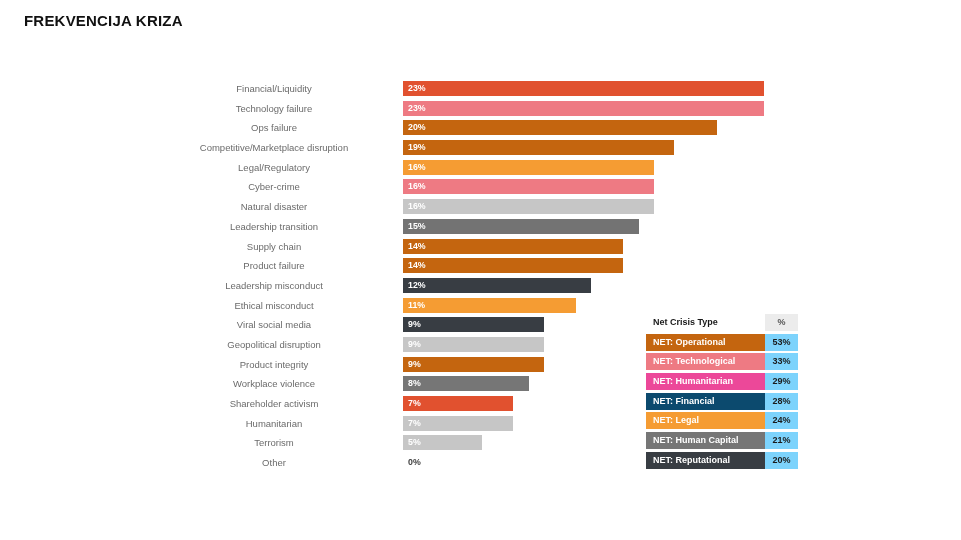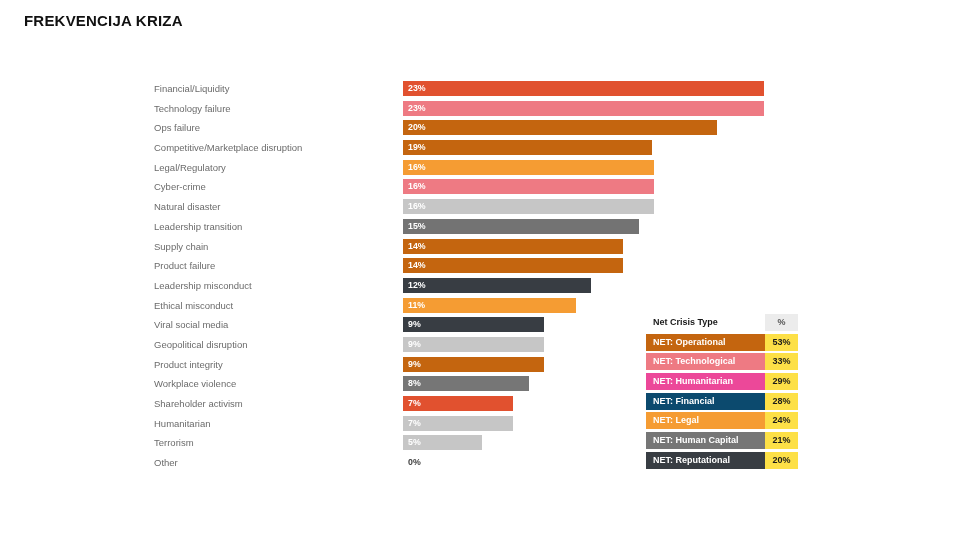--- a/index.html
+++ b/index.html
@@ -44,21 +44,21 @@
   }
   .bar-row {
     position: relative;
     height: 19.7px;
   }
   .bar-label {
     position: absolute;
     right: 376px;
     top: 0;
     width: 240px;
-    text-align: left;
+    text-align: center;
     font-size: 9.5px;
     color: #6b6b6b;
     line-height: 15px;
     white-space: nowrap;
   }
   .bar-track {
     position: absolute;
     left: 178px;
     top: 0;
     height: 15px;
@@ -103,21 +103,21 @@
     font-size: 9px;
     font-weight: 700;
     line-height: 17px;
     height: 17px;
     white-space: nowrap;
     overflow: hidden;
   }
   .net-pct {
     width: 33px;
     box-sizing: border-box;
-    background: #fde047;
+    background: #7dd3fc;
     color: #1a1a1a;
     font-size: 9px;
     font-weight: 700;
     line-height: 17px;
     height: 17px;
     text-align: center;
   }
   .net-row.header .net-name {
     background: #ffffff;
     color: #1a1a1a;
@@ -165,21 +165,21 @@
         <div class="bar-label">Ops failure</div>
         <div class="bar-track">
           <div class="bar-fill" style="width: 314px; background: rgb(196, 101, 15);">
             <div class="bar-value">20%</div>
           </div>
         </div>
       </div>
       <div class="bar-row">
         <div class="bar-label">Competitive/Marketplace disruption</div>
         <div class="bar-track">
-          <div class="bar-fill" style="width: 249px; background: rgb(196, 101, 15);">
+          <div class="bar-fill" style="width: 271px; background: rgb(196, 101, 15);">
             <div class="bar-value">19%</div>
           </div>
         </div>
       </div>
       <div class="bar-row">
         <div class="bar-label">Legal/Regulatory</div>
         <div class="bar-track">
           <div class="bar-fill" style="width: 251.2px; background: rgb(245, 156, 51);">
             <div class="bar-value">16%</div>
           </div>

